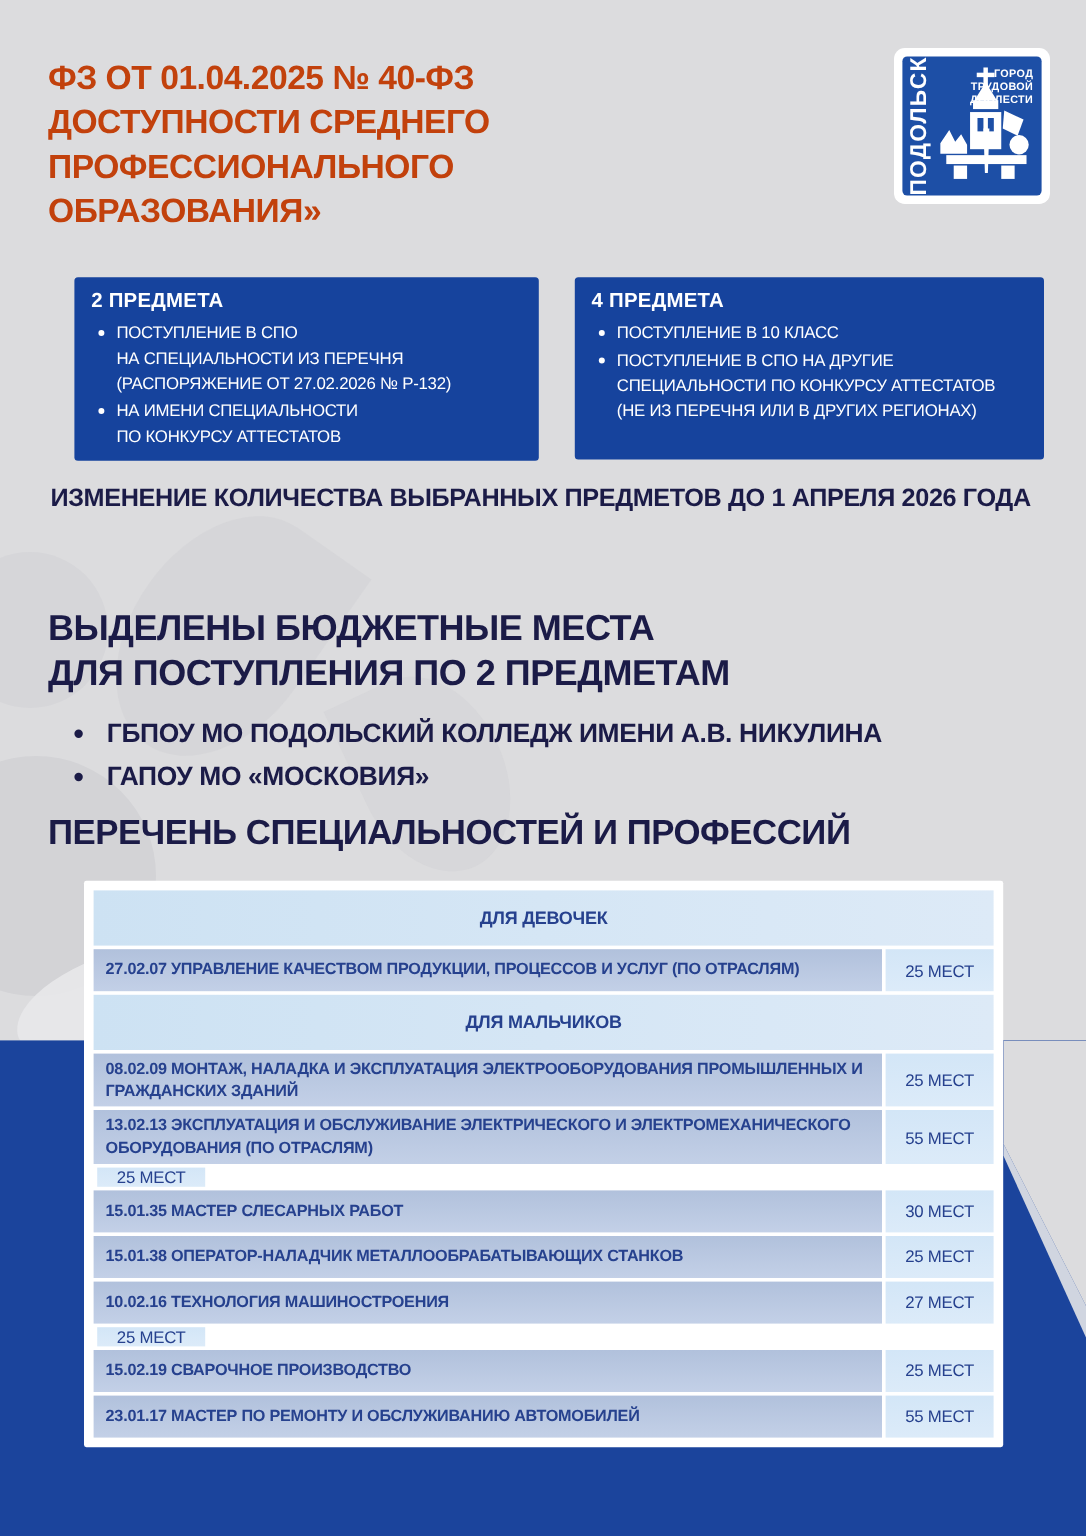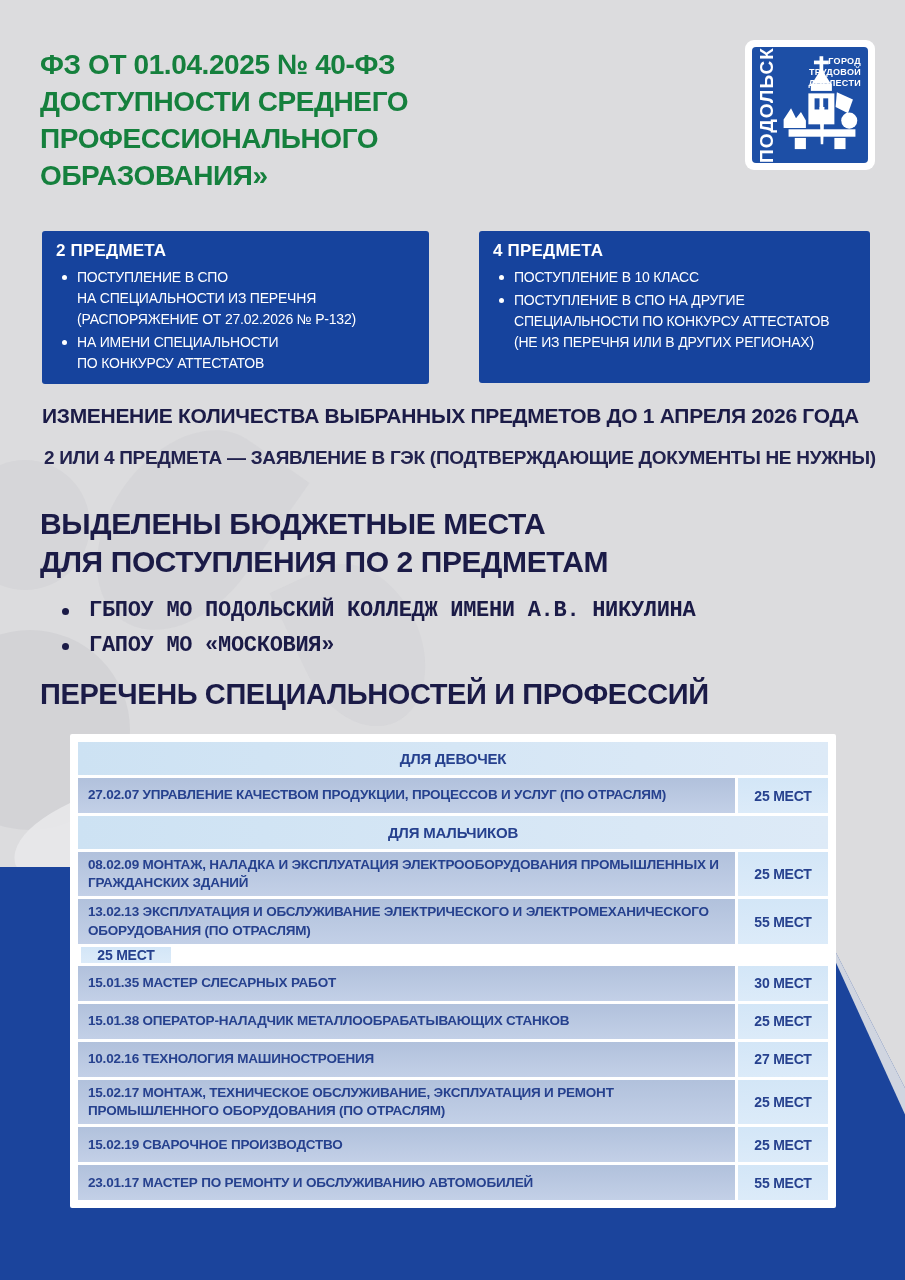--- a/index.html
+++ b/index.html
@@ -17,72 +17,72 @@
   .deco-petal2 { left:300px; top:560px; width:120px; height:170px; background:#d2d2d6; border-radius:0 75% 75% 75%; transform:rotate(-25deg); opacity:.5; }
   .deco-petal3 { left:10px; top:790px; width:190px; height:80px; background:#e8e8ea; border-radius:80% 20% 60% 40%; transform:rotate(-12deg); opacity:.9; }
   .deco-band { left:0; top:867px; width:905px; height:413px; background:#1b449c; }
   .deco-graywedge { left:836px; top:867px; width:69px; height:330px; background:#dcdcde;
     clip-path:polygon(0 0, 100% 0, 100% 67%, 0 26%); }
   .deco-whitestripe { left:836px; top:867px; width:69px; height:330px; background:#f0efec; opacity:.85;
     clip-path:polygon(0 26%, 100% 67%, 100% 75%, 0 29%); }
 
   
   .title { position:absolute; left:40px; top:46px; width:700px;
-    font-size:28px; line-height:37px; font-weight:bold; letter-spacing:-0.4px; color:#15803d; }
+    font-size:28px; line-height:37px; font-weight:bold; letter-spacing:-0.4px; color:#c2410c; }
 
   
   .logo { position:absolute; left:745px; top:40px; width:130px; height:130px;
     background:#ffffff; border-radius:9px; }
   .logo-inner { position:absolute; left:7px; top:7px; width:116px; height:116px;
     background:#1d4fa6; border-radius:4px; overflow:hidden; }
   .logo-city-wrap { position:absolute; left:0; top:0; width:30px; height:116px;
     display:flex; align-items:center; justify-content:center; }
   .logo-city { transform:rotate(-90deg); white-space:nowrap; color:#fff;
     font-size:19px; font-weight:bold; letter-spacing:1px; }
   .logo-motto { position:absolute; right:7px; top:9px; text-align:right;
     color:#fff; font-size:9px; line-height:11px; font-weight:bold; letter-spacing:.3px;margin-left:37px; }
   .logo-art { position:absolute; left:26px; top:8px; }
 
   
   .obox { position:absolute; background:#16439d; border-radius:3px; color:#fff; padding:10px 14px; box-sizing:border-box; }
-  .obox1 { left:42px; top:231px; width:387px; height:153px; }
+  .obox1 { left:62px; top:231px; width:387px; height:153px; }
   .obox2 { left:479px; top:231px; width:391px; height:152px; }
   .obox-h { font-size:17px; font-weight:bold; letter-spacing:.2px; margin-bottom:6px; }
   .b-item { display:flex; margin-bottom:2px; }
   .b-item .dot { flex:0 0 auto; width:5px; height:5px; border-radius:50%; background:#fff; margin:8px 10px 0 6px; }
   .b-item .txt { white-space:pre-line; font-size:14px; line-height:1.5; font-weight:normal; letter-spacing:-0.2px; }
 
   
   .note-h { position:absolute; left:42px; top:404px; font-size:21px; font-weight:bold; letter-spacing:-0.3px; color:#1b1b47; white-space:nowrap; }
   .note-sub { position:absolute; left:44px; top:447px; font-size:19px; font-weight:bold; letter-spacing:-0.3px; color:#22224e; white-space:nowrap; }
 
   
   .budget-h { position:absolute; left:40px; top:505px; font-size:30px; line-height:38px; font-weight:bold; letter-spacing:-0.4px; color:#1b1b47; }
   .colleges { position:absolute; left:62px; top:598px; }
-  .c-item { display:flex; margin-bottom:10px;font-family:Liberation Mono, monospace; }
+  .c-item { display:flex; margin-bottom:10px; }
   .c-item .dot { flex:0 0 auto; width:7px; height:7px; border-radius:50%; background:#1b1b47; margin:10px 20px 0 0; }
   .c-item .txt { font-size:22px; font-weight:bold; letter-spacing:-0.3px; color:#1b1b47; white-space:nowrap; }
 
   .list-h { position:absolute; left:40px; top:678px; font-size:29px; font-weight:bold; letter-spacing:-0.4px; color:#1b1b47; white-space:nowrap; }
 
   
   .spec-table { position:absolute; left:70px; top:734px; width:766px; box-sizing:border-box;
     background:#ffffff; border-radius:2px; padding:8px; }
   .t-row { margin-top:3px; display:flex; }
   .t-row:first-child { margin-top:0; }
-  .t-row.section { background:linear-gradient(90deg,#cde2f3,#ddeaf7); height:33px;
+  .t-row.section { background:linear-gradient(90deg,#cde2f3,#ddeaf7); height:46px;
     align-items:center; justify-content:center; }
   .t-row.section span { font-size:15px; font-weight:bold; color:#26418e; letter-spacing:-0.2px; }
   .cell-spec { flex:1 1 auto; background:linear-gradient(180deg,#b1c1dc,#c3d0e7);
     display:flex; align-items:center; min-height:35px; box-sizing:border-box;
     padding:4px 6px 4px 10px; font-size:13.5px; line-height:1.35; font-weight:bold;
     color:#26418e; letter-spacing:-0.2px; white-space:pre-line; }
   .cell-places { flex:0 0 90px; margin-left:3px; background:linear-gradient(180deg,#d3e6f7,#dcebf9);
     display:flex; align-items:center; justify-content:center; box-sizing:border-box;
-    font-size:14px; font-weight:bold; color:#26418e; letter-spacing:-0.2px; }
+    font-size:14px; font-weight:normal; color:#26418e; letter-spacing:-0.2px; }
 </style>
 </head>
 <body>
 
 <div class="poster">
 
   <div class="deco deco-circle2"></div>
   <div class="deco deco-circle1"></div>
   <div class="deco deco-petal1"></div>
   <div class="deco deco-petal2"></div>
@@ -152,21 +152,20 @@
         <div class="b-item">
           <span class="dot"></span>
           <span class="txt">ПОСТУПЛЕНИЕ В СПО НА ДРУГИЕ
 СПЕЦИАЛЬНОСТИ ПО КОНКУРСУ АТТЕСТАТОВ
 (НЕ ИЗ ПЕРЕЧНЯ ИЛИ В ДРУГИХ РЕГИОНАХ)</span>
         </div>
       </div>
   </div>
 
   <div class="note-h">ИЗМЕНЕНИЕ КОЛИЧЕСТВА ВЫБРАННЫХ ПРЕДМЕТОВ ДО 1 АПРЕЛЯ 2026 ГОДА</div>
-  <div class="note-sub">2 ИЛИ 4 ПРЕДМЕТА — ЗАЯВЛЕНИЕ В ГЭК (ПОДТВЕРЖДАЮЩИЕ ДОКУМЕНТЫ НЕ НУЖНЫ)</div>
 
   <div class="budget-h">
     <div>ВЫДЕЛЕНЫ БЮДЖЕТНЫЕ МЕСТА</div>
     <div>ДЛЯ ПОСТУПЛЕНИЯ ПО 2 ПРЕДМЕТАМ</div>
   </div>
   <div class="colleges">
       <div class="c-item">
         <span class="dot"></span>
         <span class="txt">ГБПОУ МО ПОДОЛЬСКИЙ КОЛЛЕДЖ ИМЕНИ А.В. НИКУЛИНА</span>
       </div>
@@ -208,22 +207,20 @@
       </div>
       <div class="t-row data">
         <div class="cell-spec">15.01.38  ОПЕРАТОР-НАЛАДЧИК МЕТАЛЛООБРАБАТЫВАЮЩИХ СТАНКОВ</div>
         <div class="cell-places">25 МЕСТ</div>
       </div>
       <div class="t-row data">
         <div class="cell-spec">10.02.16 ТЕХНОЛОГИЯ МАШИНОСТРОЕНИЯ</div>
         <div class="cell-places">27 МЕСТ</div>
       </div>
       <div class="t-row data">
-        <div class="cell-spec">15.02.17  МОНТАЖ, ТЕХНИЧЕСКОЕ ОБСЛУЖИВАНИЕ, ЭКСПЛУАТАЦИЯ И РЕМОНТ
-ПРОМЫШЛЕННОГО ОБОРУДОВАНИЯ (ПО ОТРАСЛЯМ)</div>
         <div class="cell-places">25 МЕСТ</div>
       </div>
       <div class="t-row data">
         <div class="cell-spec">15.02.19 СВАРОЧНОЕ ПРОИЗВОДСТВО</div>
         <div class="cell-places">25 МЕСТ</div>
       </div>
       <div class="t-row data">
         <div class="cell-spec">23.01.17 МАСТЕР ПО РЕМОНТУ И ОБСЛУЖИВАНИЮ АВТОМОБИЛЕЙ</div>
         <div class="cell-places">55 МЕСТ</div>
       </div>

